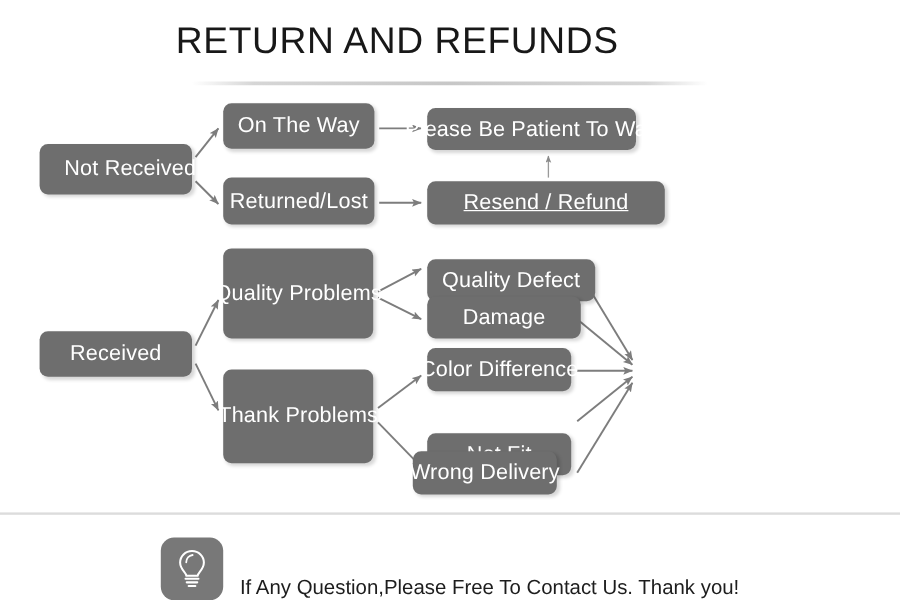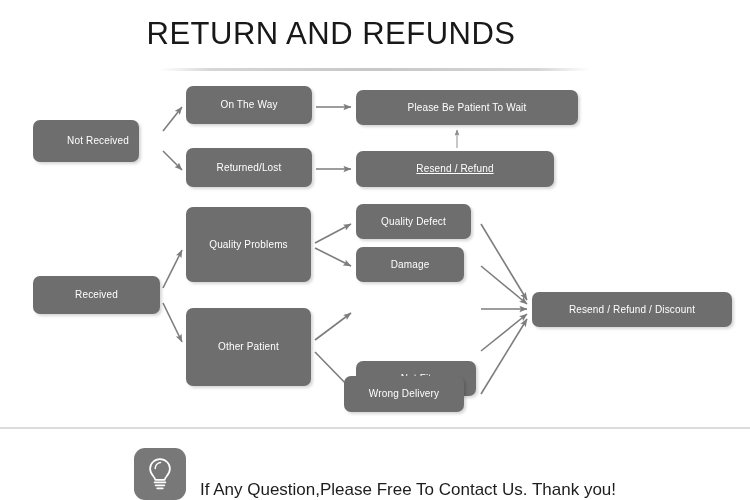--- a/index.html
+++ b/index.html
@@ -71,21 +71,21 @@
   .node {
     position: absolute;
     box-sizing: border-box;
     background: #6e6e6e;
     color: #ffffff;
     border-radius: 7px;
     display: flex;
     align-items: center;
     justify-content: center;
     text-align: center;
-    font-size: 10px;
+    font-size: 18px;
     line-height: 1.2;
     letter-spacing: 0.15px;
     box-shadow: 2px 2px 3px rgba(0,0,0,0.16);
     white-space: nowrap;
     user-select: none;
   }
 
   
   #footer-rule {
     position: absolute;
@@ -166,72 +166,72 @@
         <path d="M481,224 L527,300"></path>
         <path d="M481,266 L527,304"></path>
         <path d="M481,309 L527,309"></path>
         <path d="M481,351 L527,314"></path>
         <path d="M481,394 L527,319"></path>
       </g>
 
       <path d="M457,148 L457,130" stroke="#9a9a9a" stroke-width="1.1" fill="none" marker-end="url(#ah-sm)"></path>
     </svg>
 
-    <div class="node" style="left:33px; top:120px; width:106px; height:42px;padding-left:24px;">
+    <div class="node" style="left:33px; top:120px; width:127px; height:42px;padding-left:24px;">
       <span>Not Received</span>
     </div>
 
     <div class="node" style="left:186px; top:86px; width:126px; height:38px;">
       <span>On The Way</span>
     </div>
 
     <div class="node" style="left:186px; top:148px; width:126px; height:39px;justify-content:center;">
       <span>Returned/Lost</span>
     </div>
 
-    <div class="node" style="left:356px; top:90px; width:222px; height:35px;">
+    <div class="node" style="left:356px; top:90px; width:174px; height:35px;">
       <span>Please Be Patient To Wait</span>
     </div>
 
     <div class="node" style="left:356px; top:151px; width:198px; height:36px;text-decoration:underline;">
       <span>Resend / Refund</span>
     </div>
 
     <div class="node" style="left:33px; top:276px; width:127px; height:38px;">
       <span>Received</span>
     </div>
 
     <div class="node" style="left:186px; top:207px; width:125px; height:75px;">
       <span>Quality Problems</span>
     </div>
 
     <div class="node" style="left:186px; top:308px; width:125px; height:78px;">
-      <span>Other Patient</span>
-    </div>
-
-    <div class="node" style="left:356px; top:204px; width:115px; height:35px;">
+      <span>Thank Problems</span>
+    </div>
+
+    <div class="node" style="left:356px; top:216px; width:140px; height:35px;">
       <span>Quality Defect</span>
     </div>
 
-    <div class="node" style="left:356px; top:247px; width:108px; height:35px;">
+    <div class="node" style="left:356px; top:247px; width:128px; height:35px;">
       <span>Damage</span>
     </div>
 
+    <div class="node" style="left:356px; top:290px; width:120px; height:36px;">
+      <span>Color Difference</span>
+    </div>
 
     <div class="node" style="left:356px; top:333px; width:120px; height:35px;margin-top:28px;">
       <span>Not Fit</span>
     </div>
 
     <div class="node" style="left:344px; top:376px; width:120px; height:36px;">
       <span>Wrong Delivery</span>
     </div>
 
-    <div class="node" style="left:532px; top:292px; width:200px; height:35px;">
-      <span>Resend / Refund / Discount</span>
-    </div>
 
   </div>
 
   <div id="footer-rule"></div>
 
   <div id="footer">
     <div id="footer-icon">
       <svg width="34" height="38" viewBox="0 0 34 38" fill="none" stroke="#ffffff" stroke-width="1.7" stroke-linecap="round" stroke-linejoin="round">
         <path d="M17 4.2c-5.6 0-9.9 4.3-9.9 9.6 0 3.5 1.8 5.8 3.4 7.7 1 1.2 1.6 2.2 1.8 3.3h9.4c0.2-1.1 0.8-2.1 1.8-3.3 1.6-1.9 3.4-4.2 3.4-7.7 0-5.3-4.3-9.6-9.9-9.6z"></path>
         <path d="M11.6 27.3h10.8"></path>

